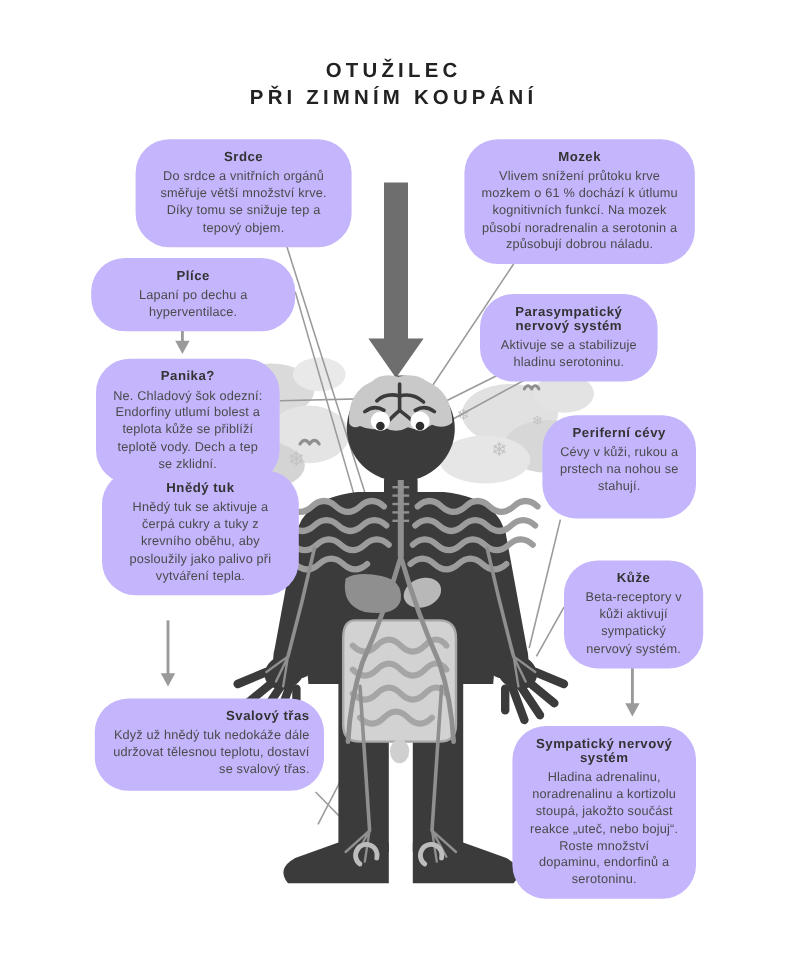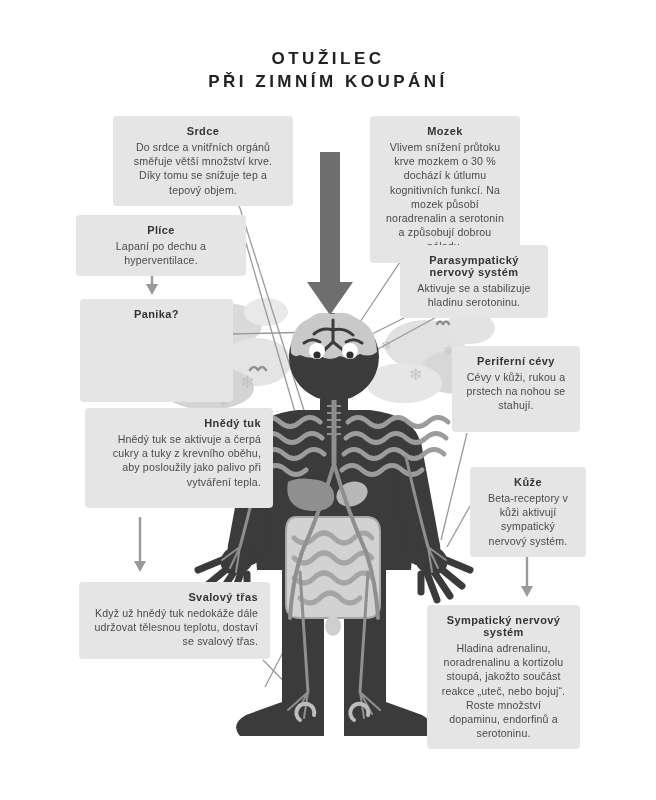--- a/index.html
+++ b/index.html
@@ -9,37 +9,37 @@
     font-family:"Liberation Sans","DejaVu Sans",sans-serif;
     color:#3e3e3e;
     text-decoration:underline;
   }
   #figure-layer{position:absolute;left:0;top:0;width:656px;height:800px;z-index:1;}
   .page-title{
     position:absolute;left:0;top:36px;width:656px;text-align:center;z-index:3;
     font-weight:bold;color:#222;font-size:17px;letter-spacing:3.5px;line-height:1.35;
   }
   .box{
-    position:absolute;z-index:2;background:#e5e5e5;border-radius:4px;
+    position:absolute;z-index:2;background:#c4b5fd;border-radius:28px;
     padding:9px 12px;text-align:center;box-sizing:border-box;
   }
   .box h3{
     margin:0 0 3px 0;font-size:11px;font-weight:bold;letter-spacing:0.4px;color:#333;
   }
   .box p{
     margin:0;font-size:10.6px;line-height:1.34;letter-spacing:0.15px;color:#4a4a4a;
   }
   
   #box-srdce      {left:113px;top:104px;width:180px;min-height:82px;}
   #box-plice      {left:76px; top:203px;width:170px;min-height:44px;}
   #box-panika     {left:80px; top:287px;width:153px;min-height:103px;}
-  #box-hnedy-tuk  {left:85px; top:396px;width:188px;min-height:100px;text-align:right;}
+  #box-hnedy-tuk  {left:85px; top:380px;width:164px;min-height:100px;}
   #box-svalovy    {left:79px; top:570px;width:191px;min-height:77px;text-align:right;}
   #box-imunitni   {left:77px; top:675px;width:213px;min-height:77px;}
-  #box-mozek      {left:370px;top:104px;width:150px;min-height:103px;}
+  #box-mozek      {left:387px;top:104px;width:192px;min-height:103px;}
   #box-parasym    {left:400px;top:233px;width:148px;min-height:68px;}
   #box-periferni  {left:452px;top:334px;width:128px;min-height:86px;}
   #box-kuze       {left:470px;top:455px;width:116px;min-height:87px;}
   #box-sympaticky {left:427px;top:593px;width:153px;min-height:103px;}
 </style>
 </head>
 <body>
 
 <div id="stage">
 
@@ -227,36 +227,37 @@
     <p>Do srdce a vnitřních orgánů směřuje větší množství krve. Díky tomu se snižuje tep a tepový objem.</p>
   </div>
 
   <div class="box" id="box-plice">
     <h3>Plíce</h3>
     <p>Lapaní po dechu a hyperventilace.</p>
   </div>
 
   <div class="box" id="box-panika">
     <h3>Panika?</h3>
+    <p>Ne. Chladový šok odezní: Endorfiny utlumí bolest a teplota kůže se přiblíží teplotě vody. Dech a tep se zklidní.</p>
   </div>
 
   <div class="box" id="box-hnedy-tuk">
     <h3>Hnědý tuk</h3>
     <p>Hnědý tuk se aktivuje a čerpá cukry a tuky z krevního oběhu, aby posloužily jako palivo při vytváření tepla.</p>
   </div>
 
   <div class="box" id="box-svalovy">
     <h3>Svalový třas</h3>
     <p>Když už hnědý tuk nedokáže dále udržovat tělesnou teplotu, dostaví se svalový třas.</p>
   </div>
 
 
   <div class="box" id="box-mozek">
     <h3>Mozek</h3>
-    <p>Vlivem snížení průtoku krve mozkem o 30 % dochází k útlumu kognitivních funkcí. Na mozek působí noradrenalin a serotonin a způsobují dobrou náladu.</p>
+    <p>Vlivem snížení průtoku krve mozkem o 61 % dochází k útlumu kognitivních funkcí. Na mozek působí noradrenalin a serotonin a způsobují dobrou náladu.</p>
   </div>
 
   <div class="box" id="box-parasym">
     <h3>Parasympatický nervový systém</h3>
     <p>Aktivuje se a stabilizuje hladinu serotoninu.</p>
   </div>
 
   <div class="box" id="box-periferni">
     <h3>Periferní cévy</h3>
     <p>Cévy v kůži, rukou a prstech na nohou se stahují.</p>

